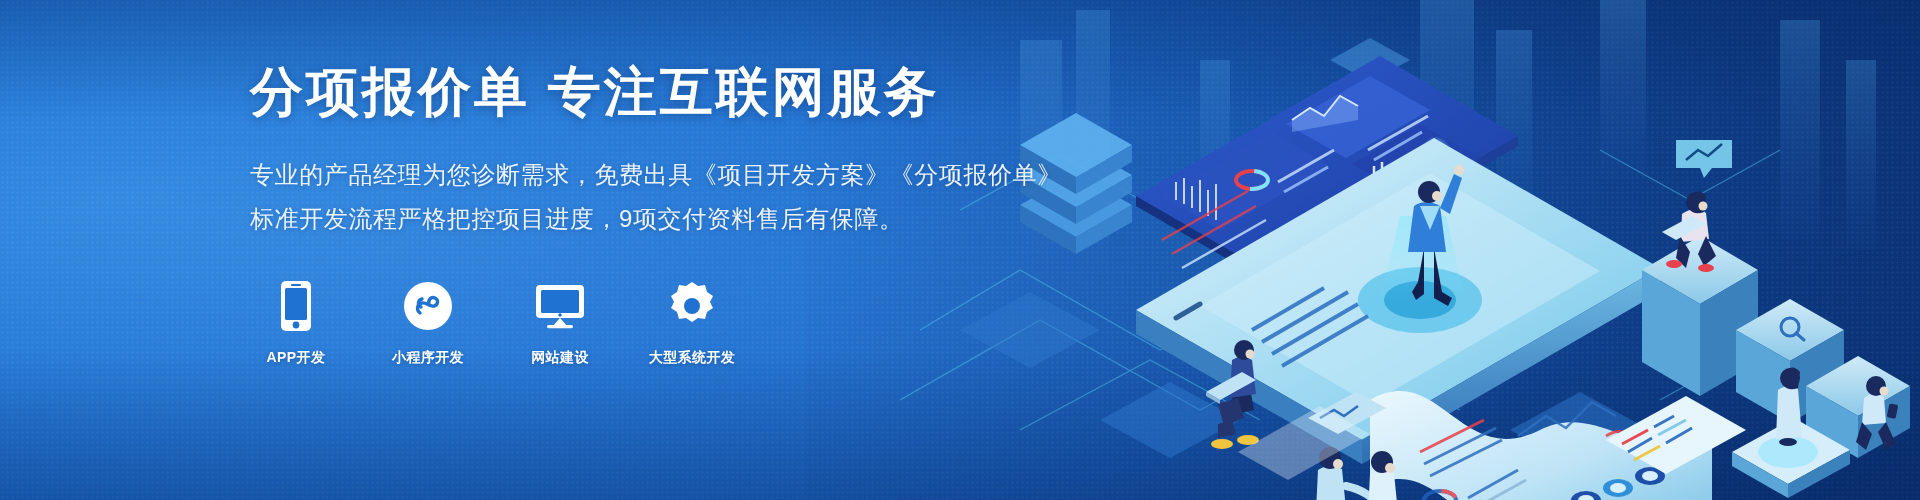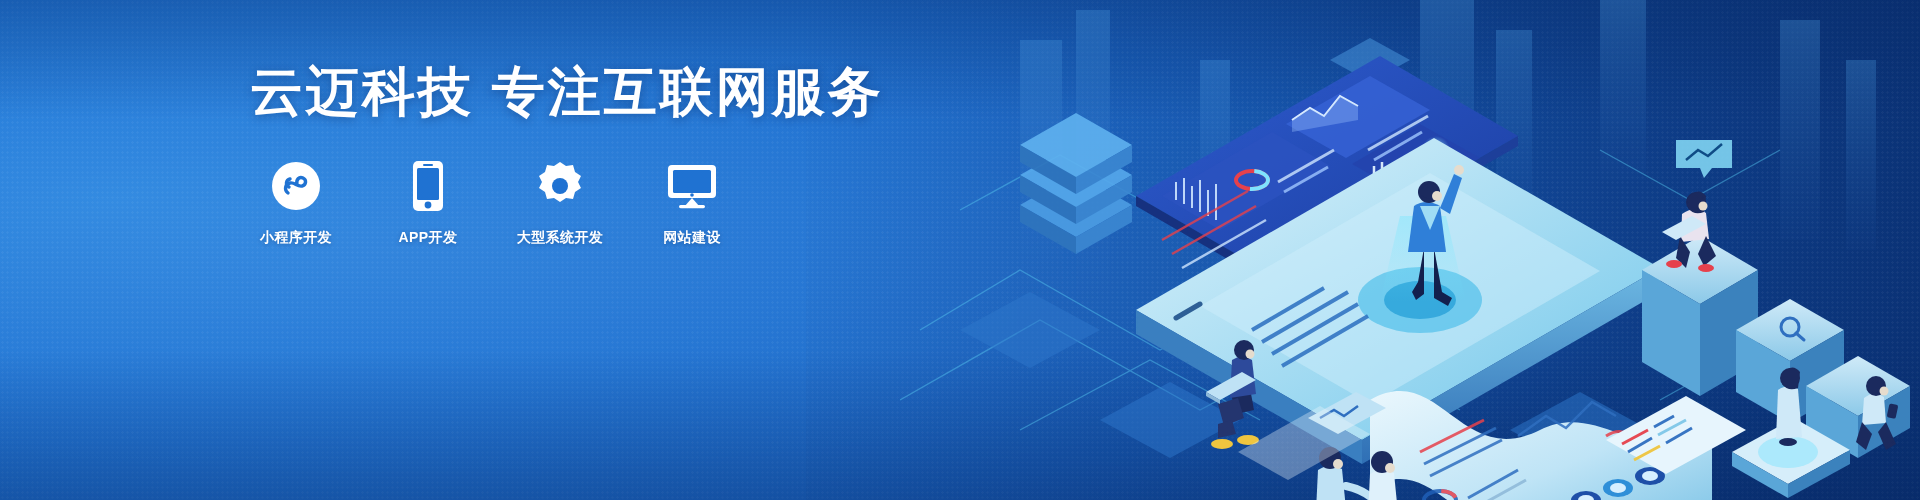--- a/index.html
+++ b/index.html
@@ -395,68 +395,72 @@
       </g>
 
       <g opacity=".35">
         <polygon points="338,452 420,406 470,434 388,480" fill="#eaf6fd"></polygon>
       </g>
     </svg>
   </div>
 
   <div class="copy">
 
-    <h1 class="headline">云迈科技 专注互联网服务</h1>
-
+    <h1 class="headline">分项报价单 专注互联网服务</h1>
+
+    <div class="sub-wrap">
+      <p class="subline">专业的产品经理为您诊断需求，免费出具《项目开发方案》《分项报价单》</p>
+      <p class="subline">标准开发流程严格把控项目进度，9项交付资料售后有保障。</p>
+    </div>
 
     <div class="services">
-
-      <div class="service">
-        <span class="svc-icon">
-          <svg width="50" height="50" viewBox="0 0 50 50">
-            <circle cx="25" cy="25" r="24" fill="#ffffff"></circle>
-            <path d="M17 32 c-4 -3 -3 -9 2 -10 c5 -1 7 4 12 3 c4 -1 5 -6 1 -8 c-4 -2 -7 2 -6 6" fill="none" stroke="#1f72d2" stroke-width="3.4" stroke-linecap="round"></path>
-            <path d="M19 18 c-4 1 -5 6 -1 8" fill="none" stroke="#1f72d2" stroke-width="3.4" stroke-linecap="round"></path>
-          </svg>
-        </span>
-        <span class="svc-label">小程序开发</span>
-      </div>
 
       <div class="service">
         <span class="svc-icon">
           <svg width="44" height="52" viewBox="0 0 44 52">
             <rect x="7" y="1" width="30" height="50" rx="5" fill="#ffffff"></rect>
             <rect x="11" y="8" width="22" height="32" rx="1.5" fill="#1f72d2"></rect>
             <rect x="17" y="4" width="10" height="2" rx="1" fill="#1f72d2"></rect>
             <circle cx="22" cy="45" r="3.4" fill="#1f72d2"></circle>
           </svg>
         </span>
         <span class="svc-label">APP开发</span>
       </div>
 
-
       <div class="service">
         <span class="svc-icon">
           <svg width="50" height="50" viewBox="0 0 50 50">
-            <path d="M25 1 l6 4 l7 -1 l2 7 l6 4 l-3 6 l3 6 l-6 4 l-2 7 l-7 -1 l-6 4 l-6 -4 l-7 1
-                     l-2 -7 l-6 -4 l3 -6 l-3 -6 l6 -4 l2 -7 l7 1 Z" fill="#ffffff"></path>
-            <circle cx="25" cy="25" r="8" fill="#1f72d2"></circle>
+            <circle cx="25" cy="25" r="24" fill="#ffffff"></circle>
+            <path d="M17 32 c-4 -3 -3 -9 2 -10 c5 -1 7 4 12 3 c4 -1 5 -6 1 -8 c-4 -2 -7 2 -6 6" fill="none" stroke="#1f72d2" stroke-width="3.4" stroke-linecap="round"></path>
+            <path d="M19 18 c-4 1 -5 6 -1 8" fill="none" stroke="#1f72d2" stroke-width="3.4" stroke-linecap="round"></path>
           </svg>
         </span>
-        <span class="svc-label">大型系统开发</span>
+        <span class="svc-label">小程序开发</span>
       </div>
+
 
       <div class="service">
         <span class="svc-icon">
           <svg width="52" height="46" viewBox="0 0 52 46">
             <rect x="2" y="2" width="48" height="33" rx="4" fill="#ffffff"></rect>
             <rect x="7" y="7" width="38" height="23" rx="1.5" fill="#1f72d2"></rect>
             <circle cx="26" cy="32" r="1.8" fill="#1f72d2"></circle>
             <path d="M18 44 L26 35 L34 44 Z" fill="#ffffff"></path>
             <rect x="13" y="42" width="26" height="3.2" rx="1.6" fill="#ffffff"></rect>
           </svg>
         </span>
         <span class="svc-label">网站建设</span>
       </div>
 
+      <div class="service">
+        <span class="svc-icon">
+          <svg width="50" height="50" viewBox="0 0 50 50">
+            <path d="M25 1 l6 4 l7 -1 l2 7 l6 4 l-3 6 l3 6 l-6 4 l-2 7 l-7 -1 l-6 4 l-6 -4 l-7 1
+                     l-2 -7 l-6 -4 l3 -6 l-3 -6 l6 -4 l2 -7 l7 1 Z" fill="#ffffff"></path>
+            <circle cx="25" cy="25" r="8" fill="#1f72d2"></circle>
+          </svg>
+        </span>
+        <span class="svc-label">大型系统开发</span>
+      </div>
+
     </div>
   </div>
 </div>
 
 </body></html>

